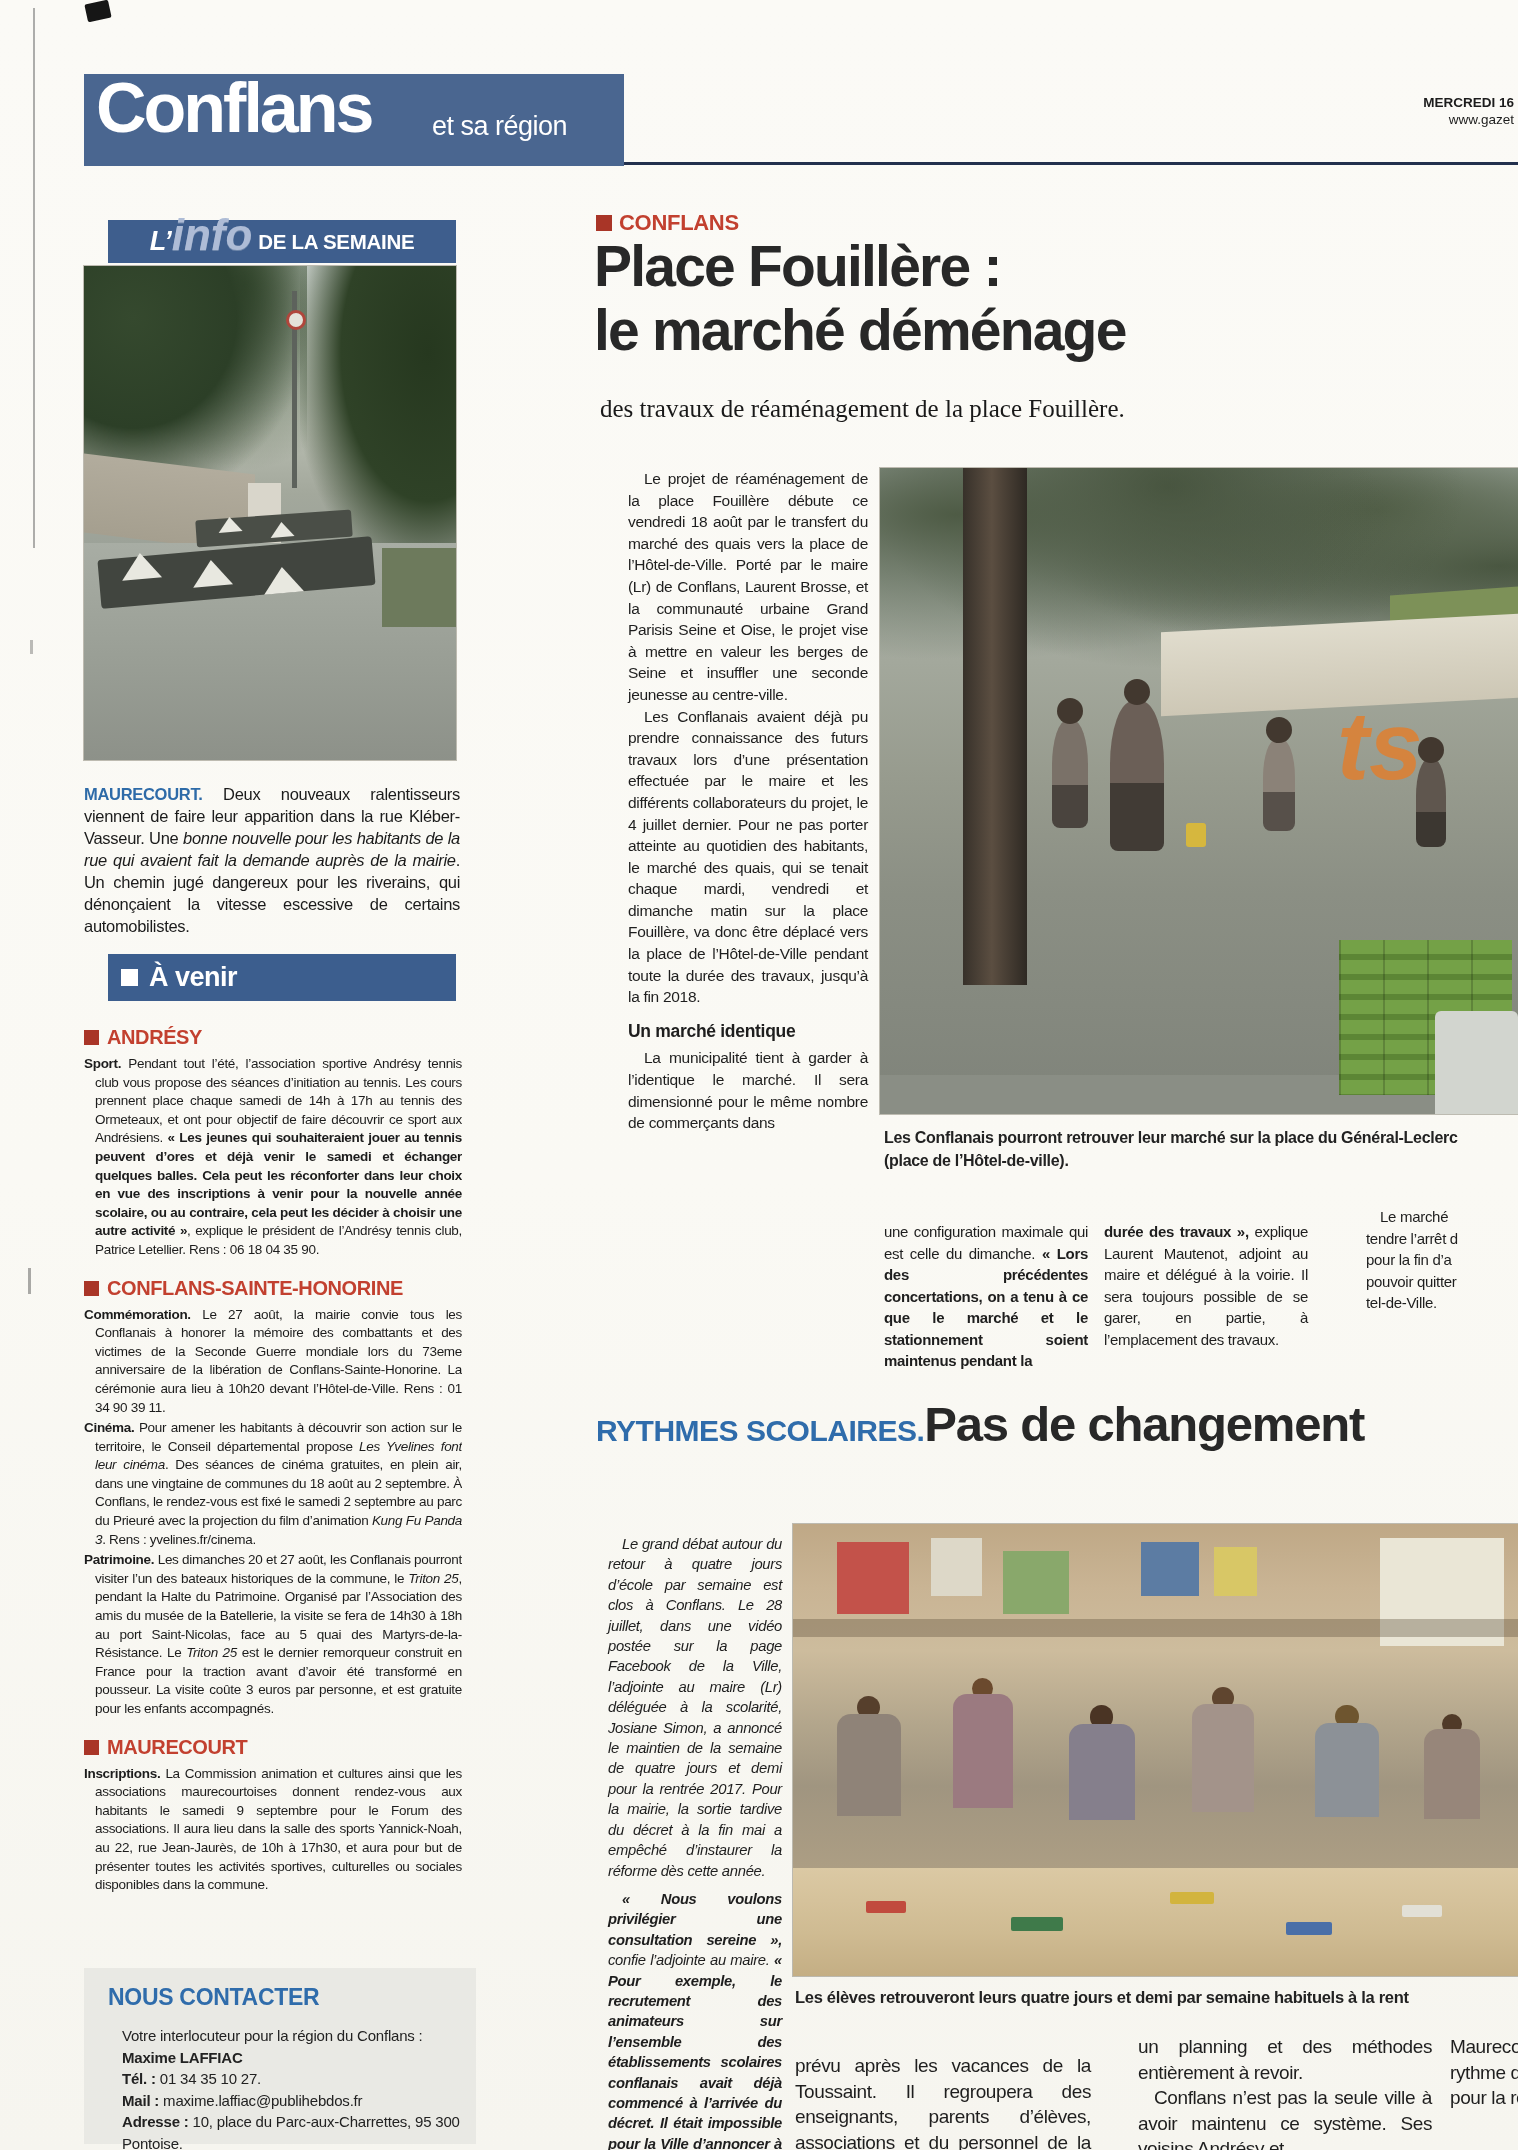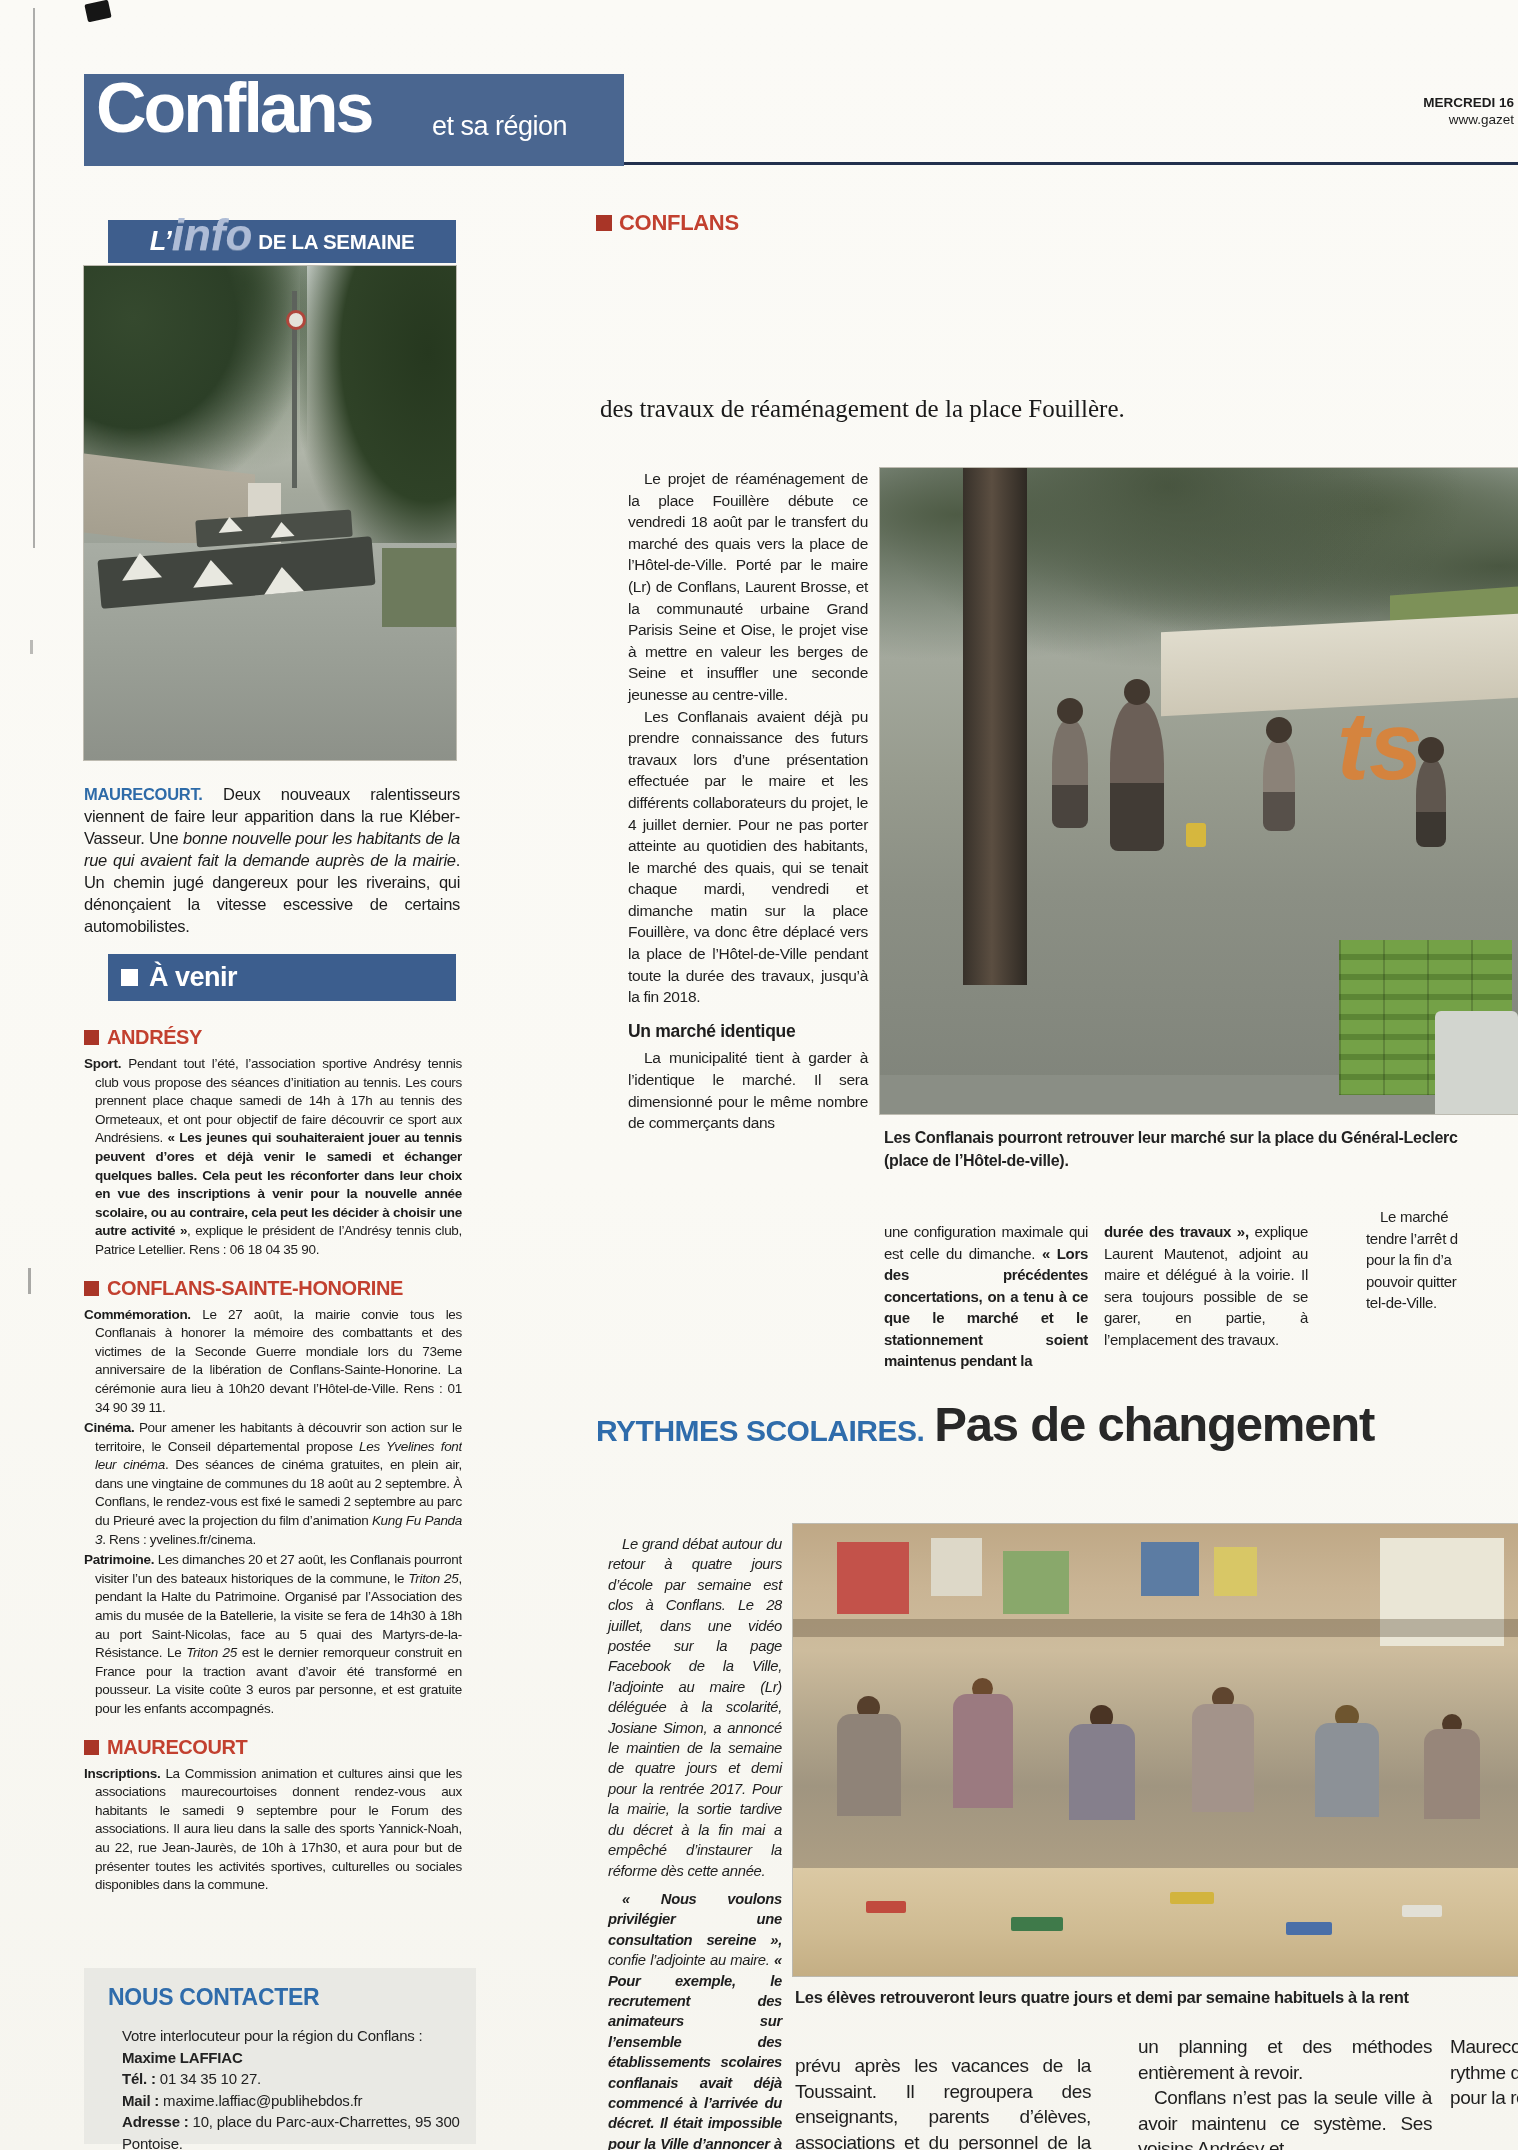--- a/index.html
+++ b/index.html
@@ -106,21 +106,21 @@
 
   .a1-cont{top:1206px;font-size:15px;line-height:21.5px;text-align:justify;letter-spacing:-0.3px;}
   .a1-c1{left:884px;width:204px;}
   .a1-c2{left:1104px;width:204px;}
   .a1-c3{left:1366px;width:230px;text-align:left;}
   .a1-c3 div:first-child{text-indent:14px;}
 
   
   .headline2{left:596px;top:1396px;white-space:nowrap;}
   .a2-kicker{color:#2f6cab;font-size:30px;font-weight:bold;letter-spacing:-0.5px;}
-  .a2-main{font-size:49px;font-weight:bold;letter-spacing:-1.2px;color:#282828;margin-left:10px;}
+  .a2-main{font-size:49px;font-weight:bold;letter-spacing:-1.2px;color:#282828;}
   .headline2-l2{left:596px;top:1448px;font-size:49px;font-weight:bold;letter-spacing:-1.2px;color:#282828;white-space:nowrap;}
   .a2-col{left:600px;top:1526px;width:190px;font-size:14.8px;line-height:20.4px;text-align:justify;letter-spacing:-0.3px;}
   .a2-col p{margin:8px;text-indent:14px;font-style:italic;}
 
   
   .photo3{left:793px;top:1524px;width:725px;height:452px;background:linear-gradient(180deg,#bfa886 0%,#c9b494 14%,#cdbc9d 28%,#b3a68c 44%,#a09580 58%,#bca988 100%);}
   .ph3-p1{left:6%;top:4%;width:10%;height:16%;background:#c3524a;}
   .ph3-p2{left:19%;top:3%;width:7%;height:13%;background:#ddd8c8;}
   .ph3-p3{left:29%;top:6%;width:9%;height:14%;background:#89a86b;}
   .ph3-p4{left:48%;top:4%;width:8%;height:12%;background:#5c7ca3;}
@@ -221,20 +221,24 @@
       <div><span class="b">Tél. :</span> <span>01 34 35 10 27.</span></div>
       <div><span class="b">Mail :</span> <span>maxime.laffiac@publihebdos.fr</span></div>
       <div><span class="b">Adresse :</span> <span>10, place du Parc-aux-Charrettes, 95 300 Pontoise.</span></div>
     </div>
   </div>
 
   <div class="abs a1-kicker">
     <span class="rsq"></span>
     <span>CONFLANS</span>
   </div>
+  <div class="abs headline1">
+    <div>Place Fouillère :</div>
+    <div>le marché déménage</div>
+  </div>
   <div class="abs standfirst">
     <div>des travaux de réaménagement de la place Fouillère.</div>
   </div>
 
   <div class="abs a1-col">
     <p>Le projet de réaménagement de la place Fouillère débute ce vendredi 18 août par le transfert du marché des quais vers la place de l’Hôtel-de-Ville. Porté par le maire (Lr) de Conflans, Laurent Brosse, et la communauté urbaine Grand Parisis Seine et Oise, le projet vise à mettre en valeur les berges de Seine et insuffler une seconde jeunesse au centre-ville.</p>
     <p>Les Conflanais avaient déjà pu prendre connaissance des futurs travaux lors d’une présentation effectuée par le maire et les différents collaborateurs du projet, le 4 juillet dernier. Pour ne pas porter atteinte au quotidien des habitants, le marché des quais, qui se tenait chaque mardi, vendredi et dimanche matin sur la place Fouillère, va donc être déplacé vers la place de l’Hôtel-de-Ville pendant toute la durée des travaux, jusqu’à la fin 2018.</p>
     <div class="a1-subhead">Un marché identique</div>
     <p>La municipalité tient à garder à l’identique le marché. Il sera dimensionné pour le même nombre de commerçants dans</p>
   </div>

